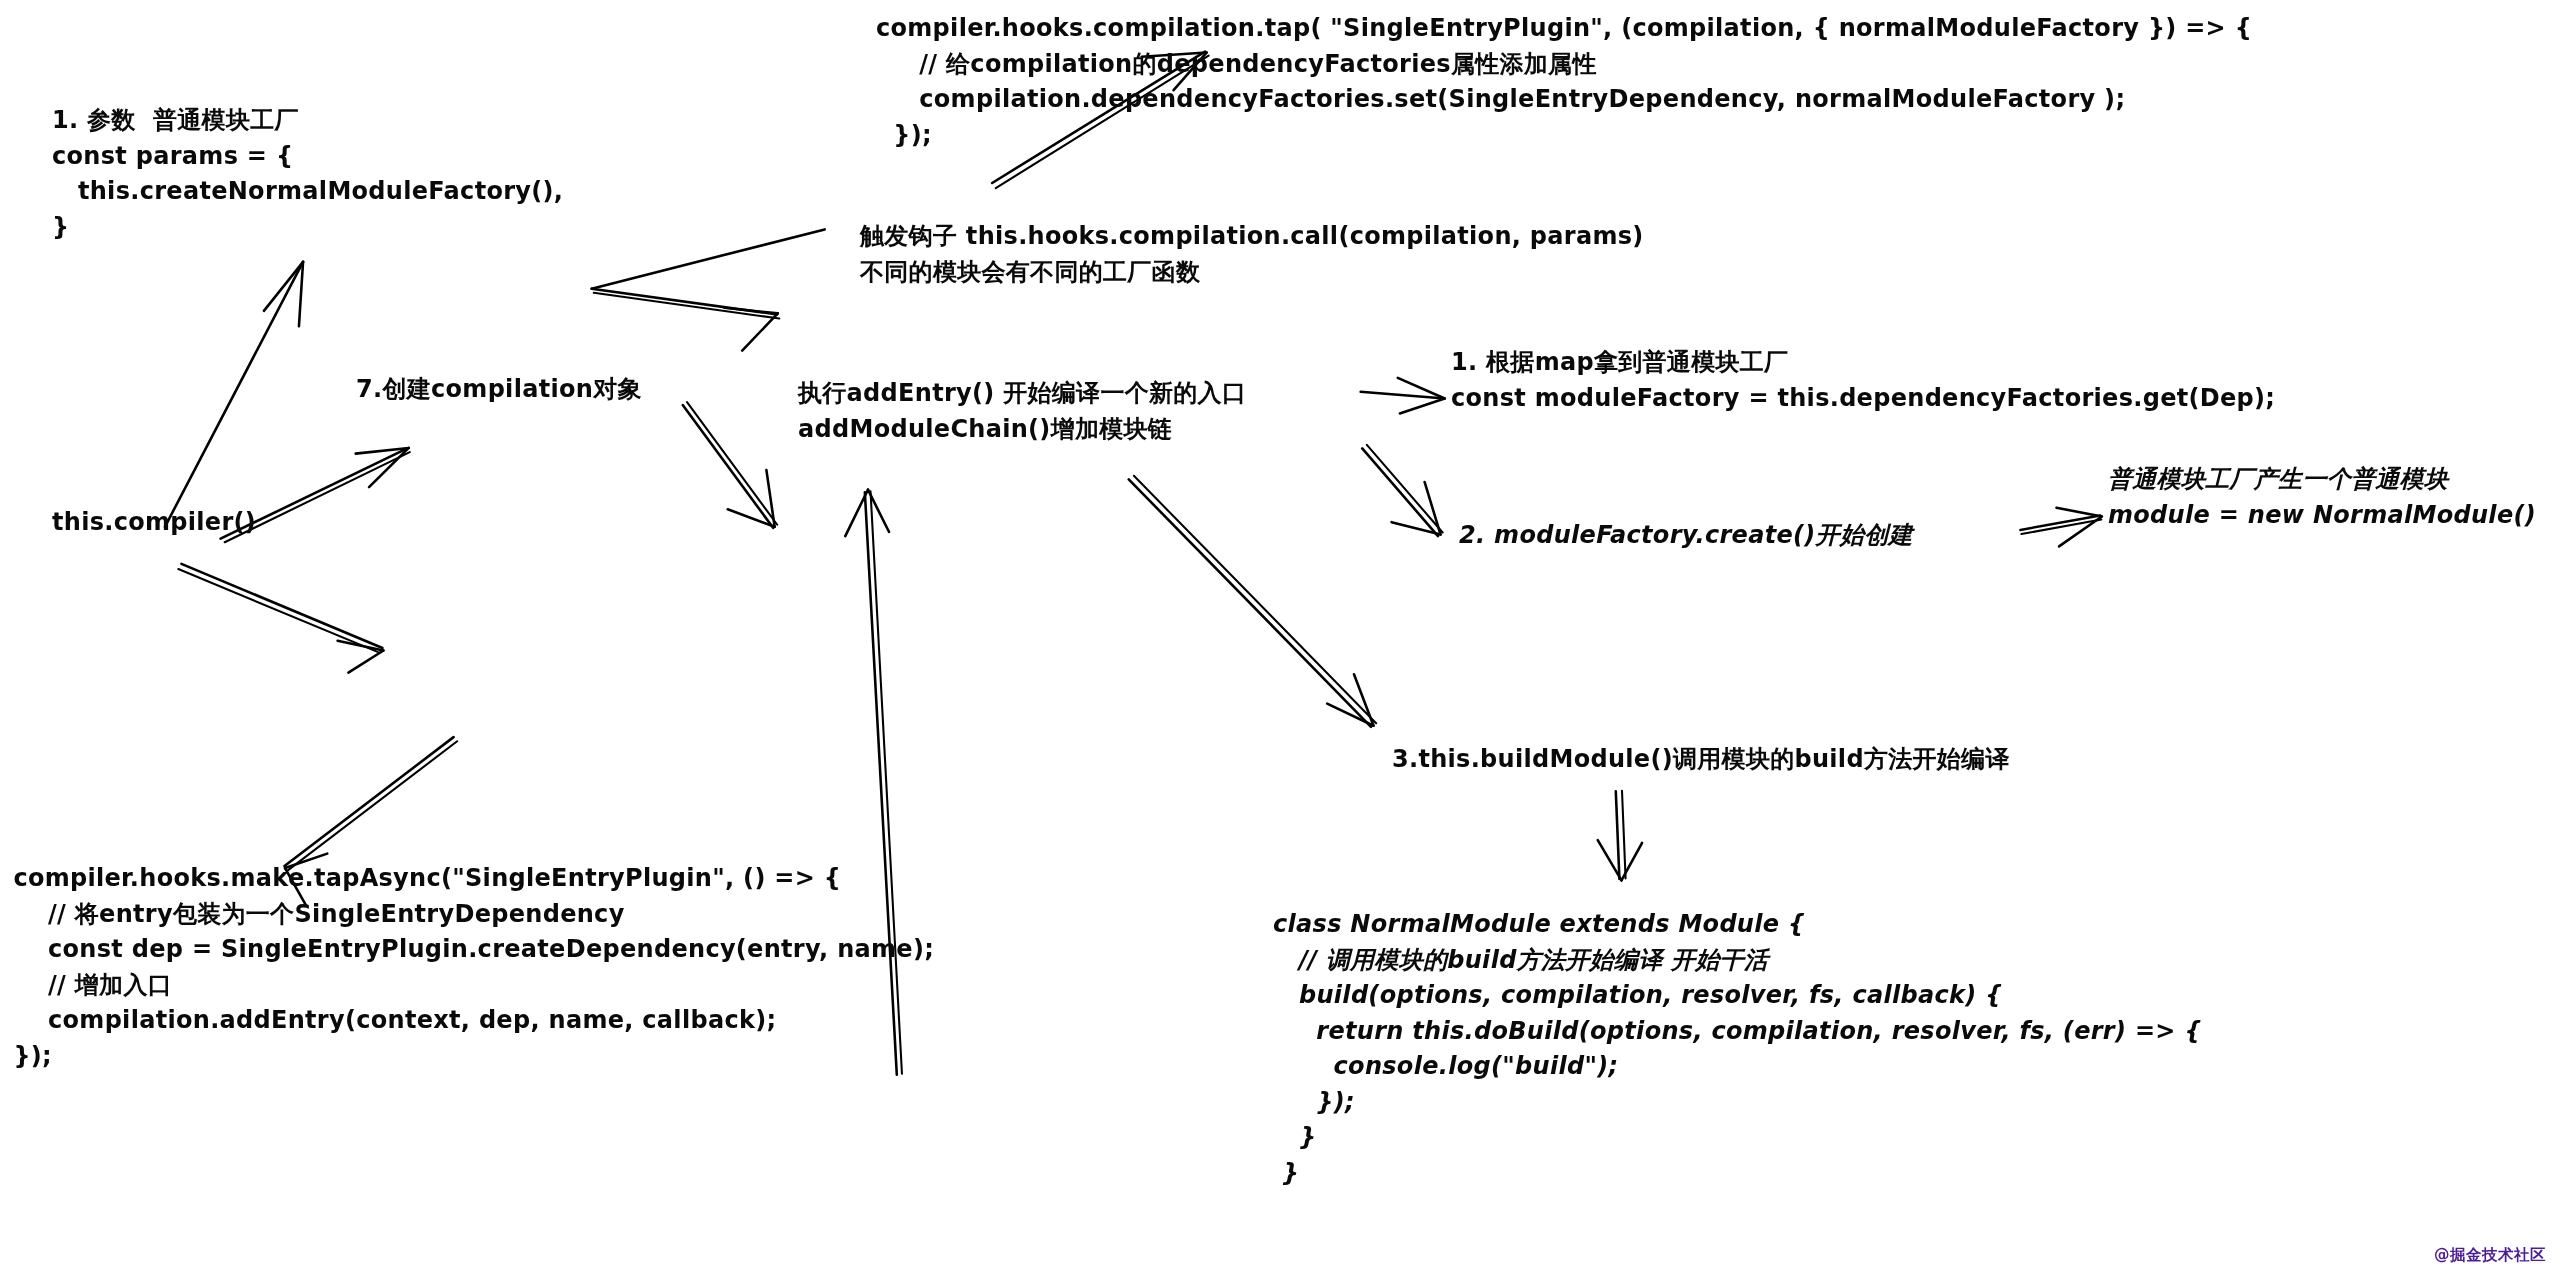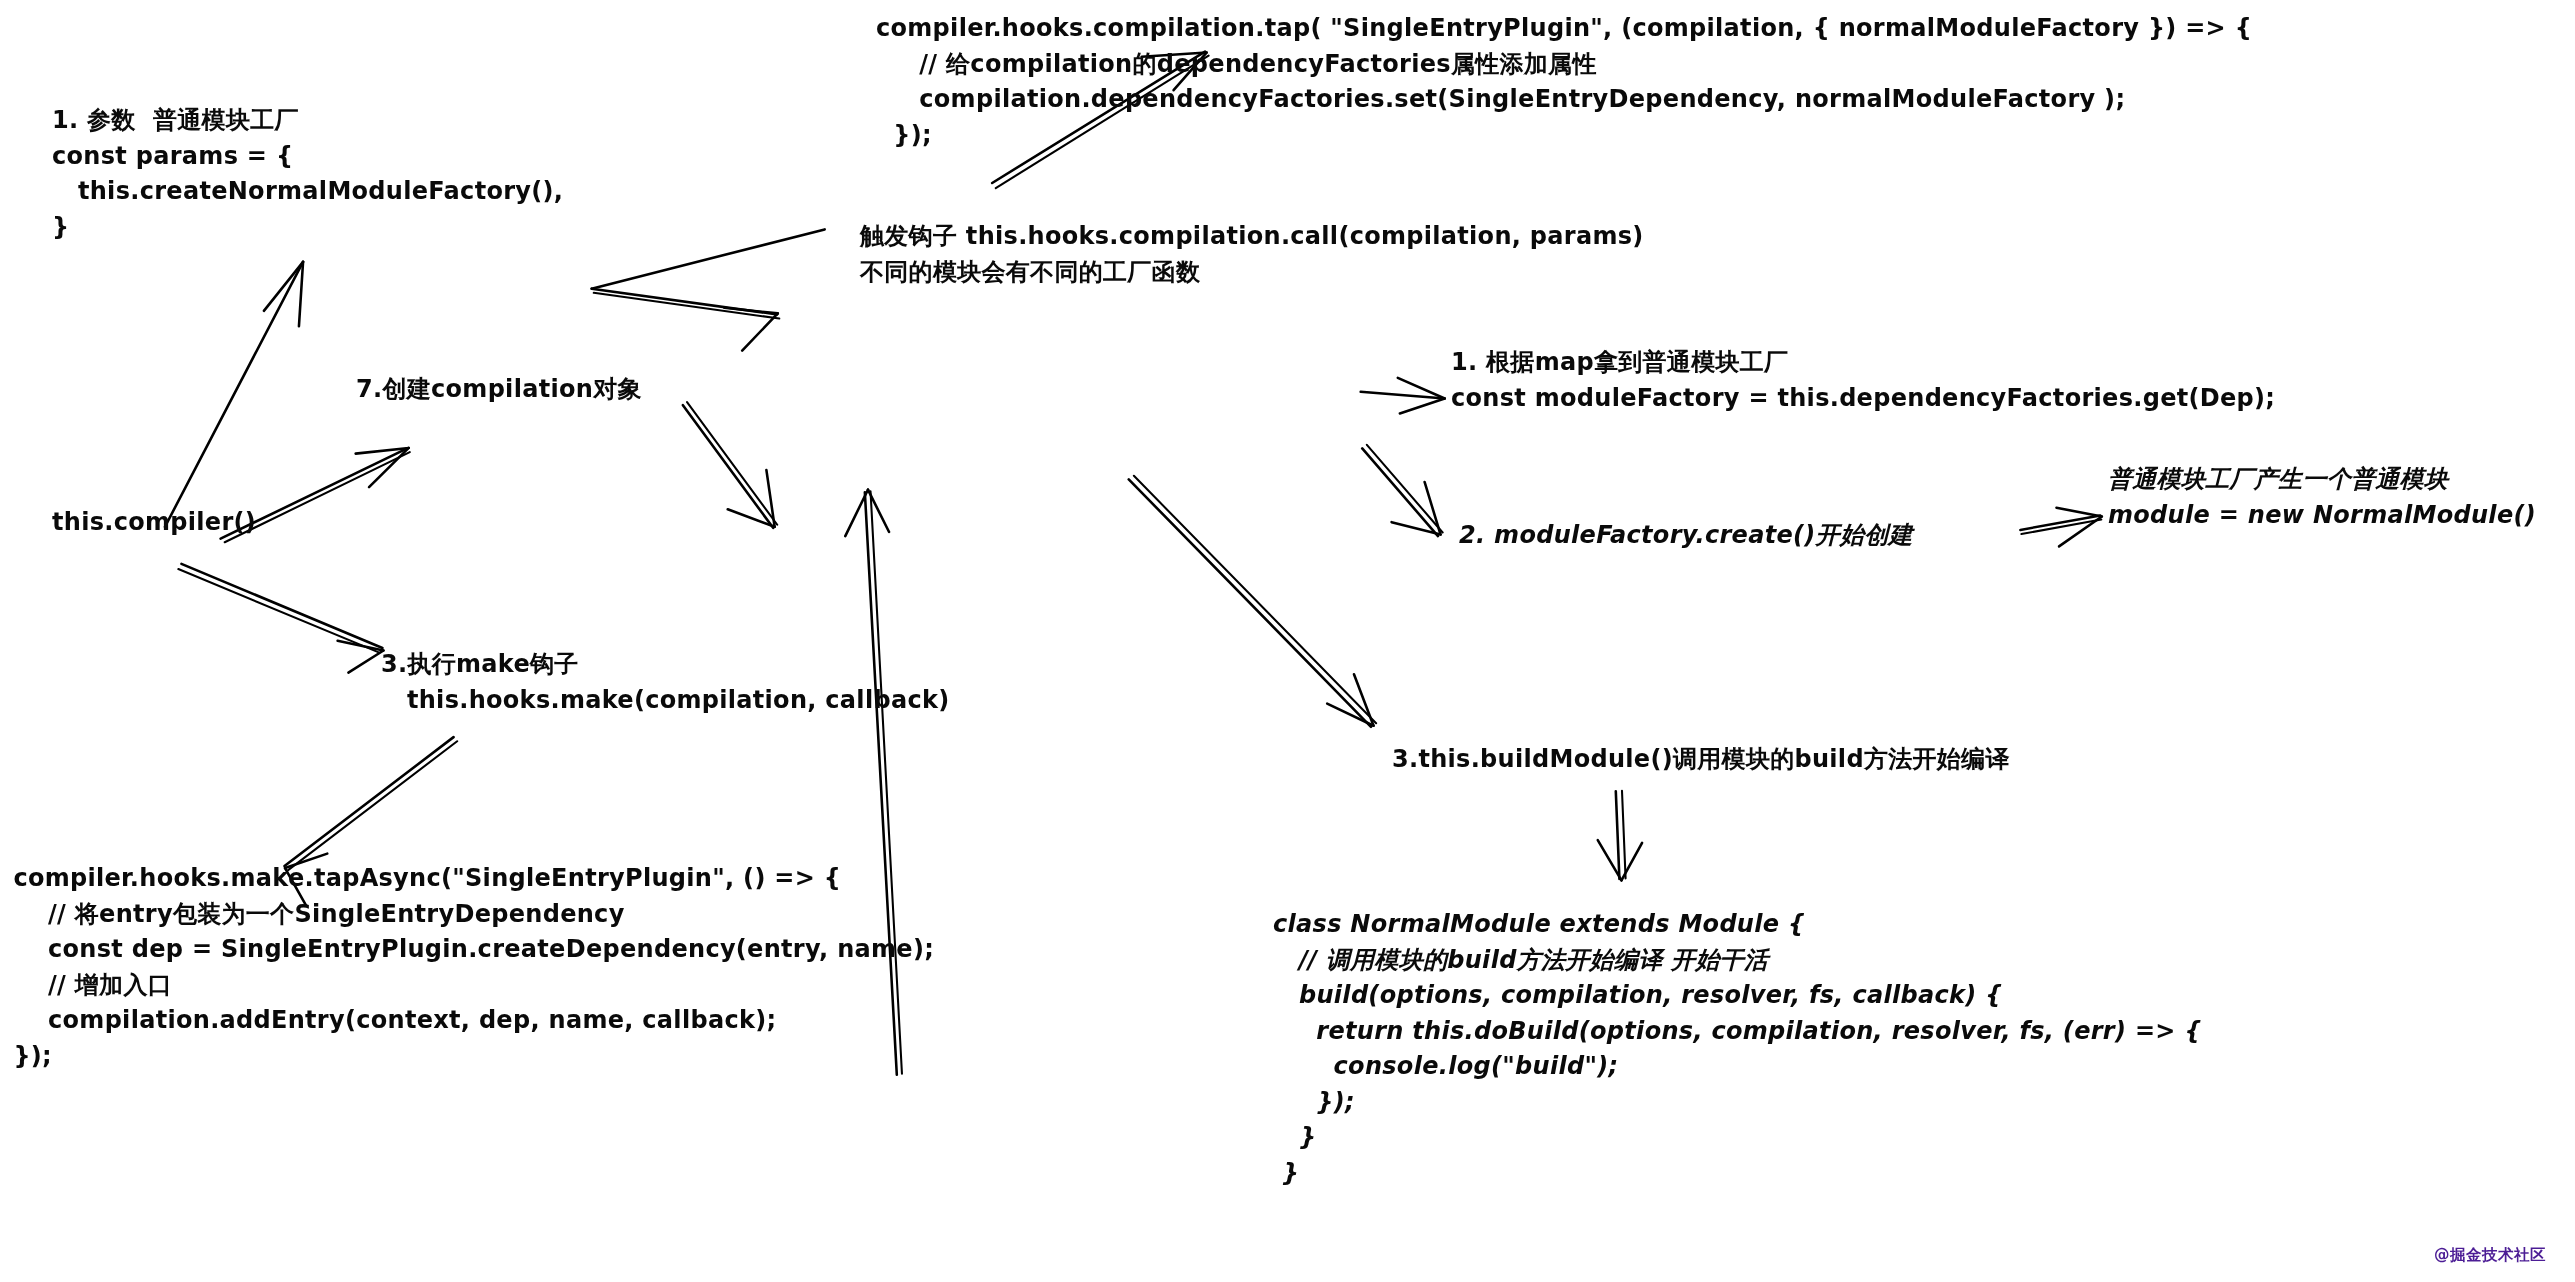--- a/index.html
+++ b/index.html
@@ -158,23 +158,23 @@
      compilation.dependencyFactories.set(SingleEntryDependency, normalModuleFactory );
   });</div>
 
   <div class="note" style="left:827px; top:219px;margin-left:33px;">触发钩子 this.hooks.compilation.call(compilation, params)
 不同的模块会有不同的工厂函数</div>
 
   <div class="note" style="left:356px; top:372px;">7.创建compilation对象</div>
 
   <div class="note" style="left:52px; top:505px;">this.compiler()</div>
 
-
-  <div class="note" style="left:381px; top:647px;">3.执行make钩子
-   this.hooks.make(compilation, callback)</div>
+  <div class="note" style="left:798px; top:376px;">执行addEntry() 开始编译一个新的入口
+addModuleChain()增加模块链</div>
+
 
   <div class="note" style="left:1451px; top:345px;">1. 根据map拿到普通模块工厂
 const moduleFactory = this.dependencyFactories.get(Dep);</div>
 
   <div class="note ital" style="left:1459px; top:518px;text-align:right;">2. moduleFactory.create()开始创建</div>
 
   <div class="note ital" style="left:2108px; top:462px;">普通模块工厂产生一个普通模块
 module = new NormalModule()</div>
 
   <div class="note" style="left:1392px; top:742px;">3.this.buildModule()调用模块的build方法开始编译</div>

